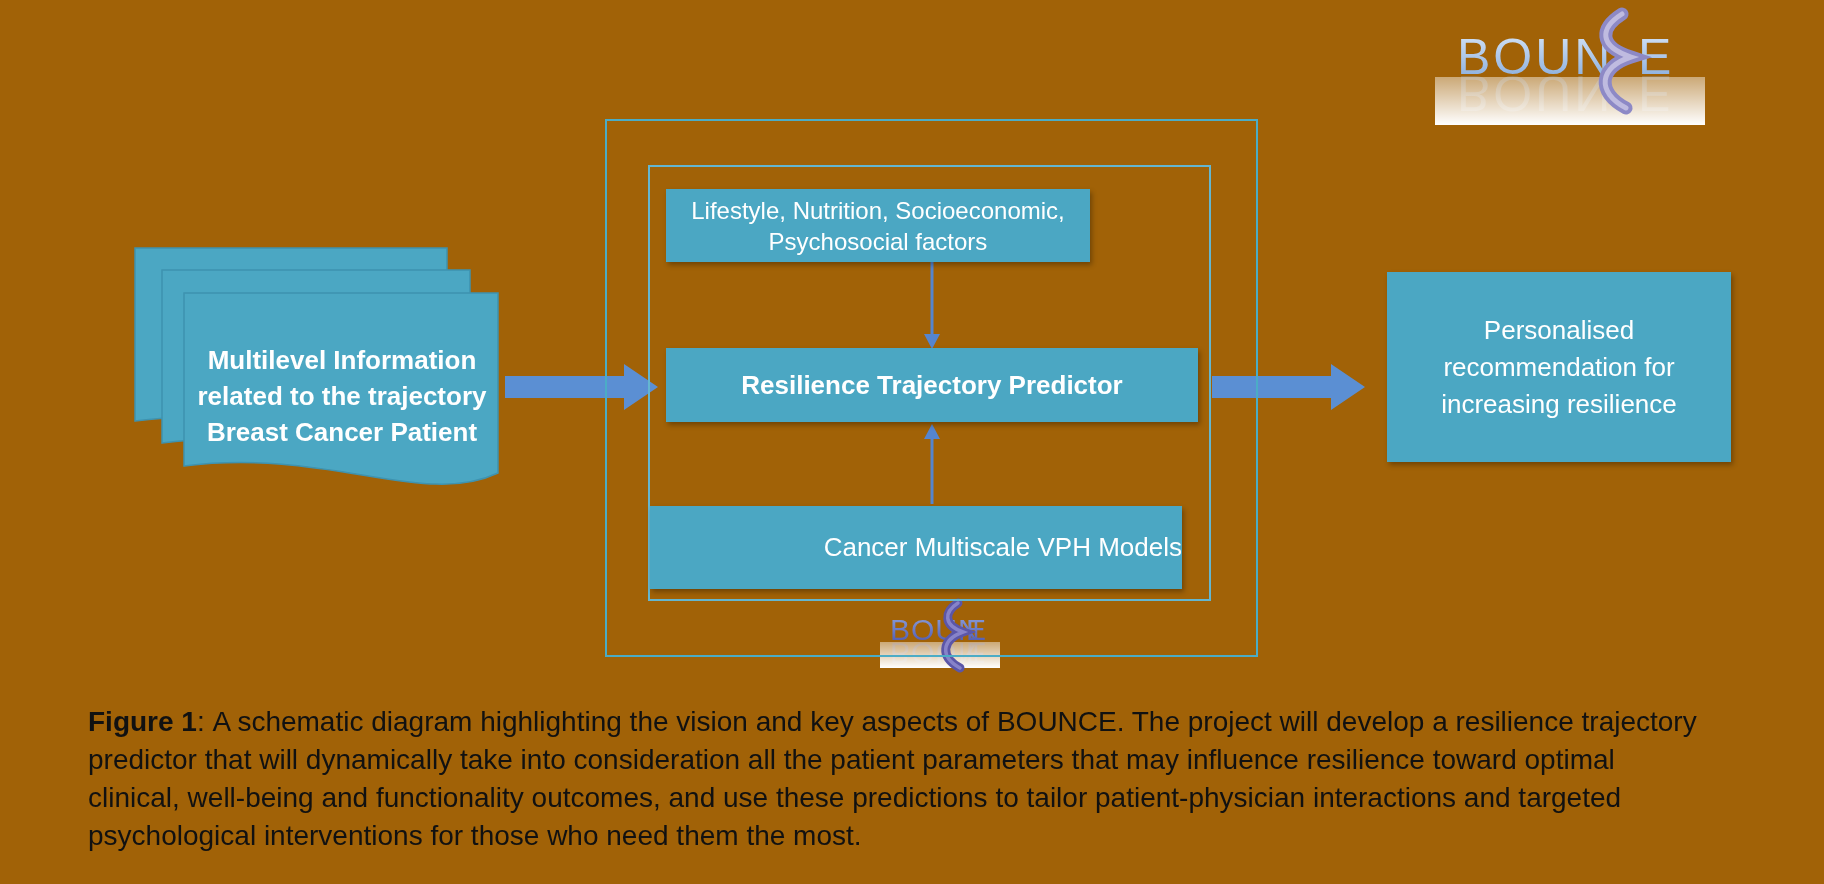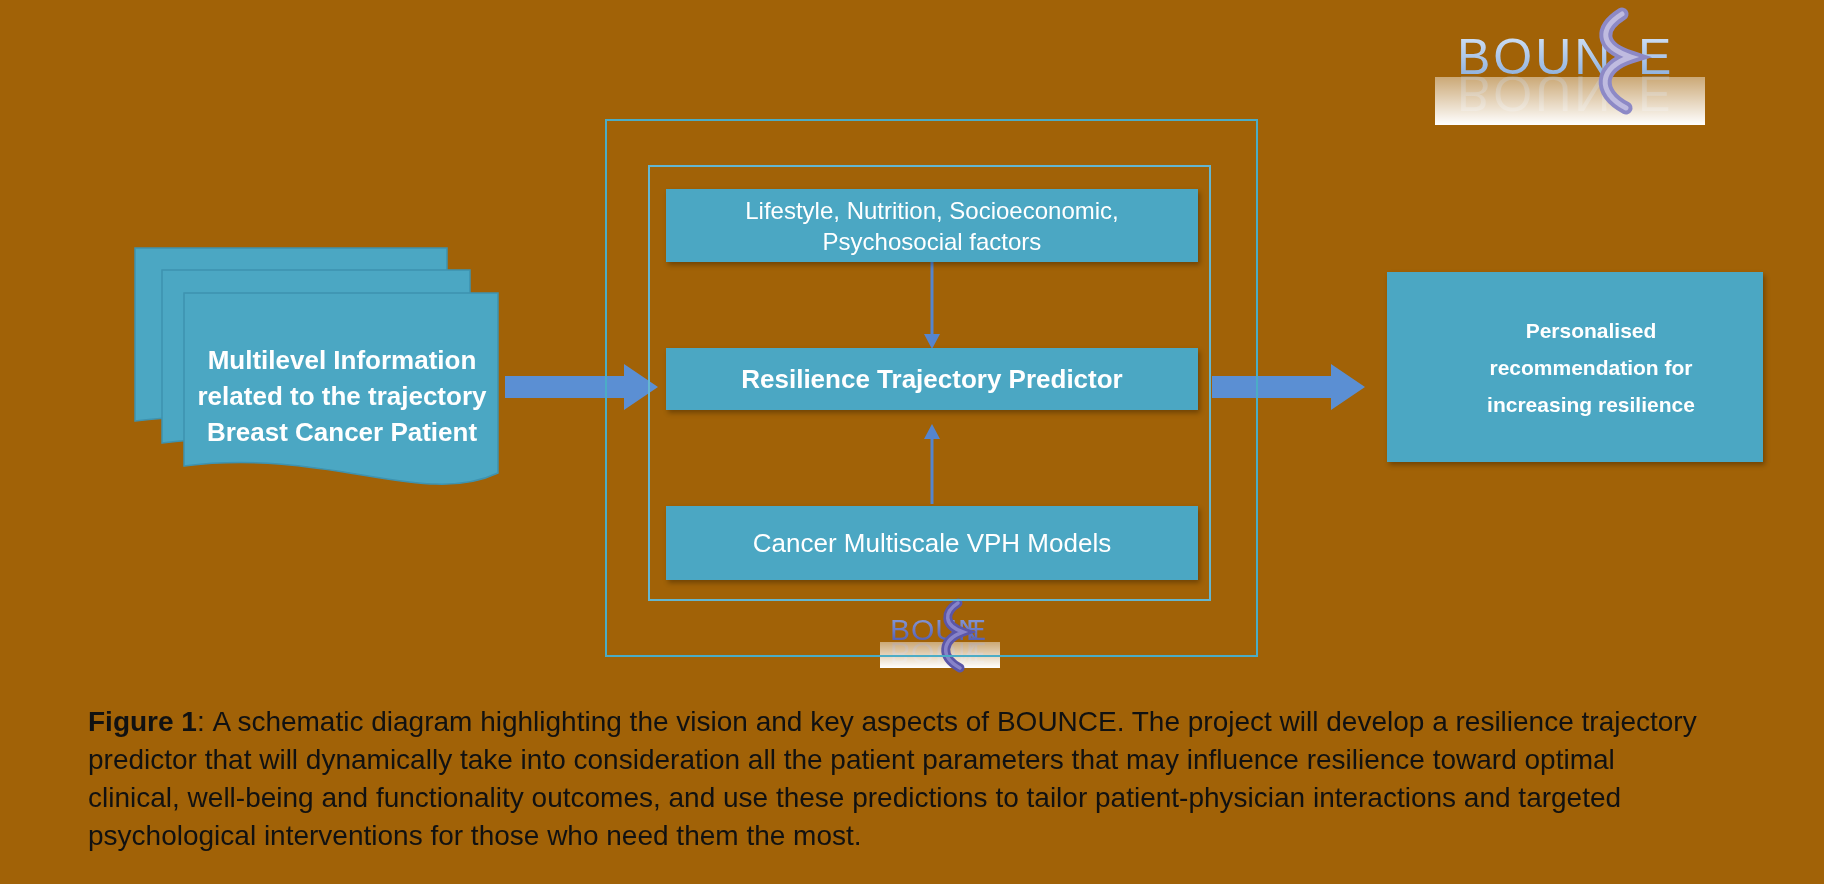--- a/index.html
+++ b/index.html
@@ -6,25 +6,25 @@
   .stage{
     position:relative;width:1824px;height:884px;background:#a16207;overflow:hidden;
     font-family:"Liberation Sans",sans-serif;
   }
   svg.layer{position:absolute;left:0;top:0;}
   .teal-box{
     position:absolute;display:flex;align-items:center;justify-content:center;
     background:#4BA7C3;color:#ffffff;text-align:center;
     box-shadow:2px 3px 5px rgba(0,0,0,.30);
   }
-  .box-inputs{left:666px;top:189px;width:532px;height:73px;font-size:24px;line-height:31px;}
+  .box-inputs{left:666px;top:189px;width:424px;height:73px;font-size:24px;line-height:31px;}
   .box-inputs .inner{max-width:440px;}
-  .box-predictor{left:666px;top:348px;width:532px;height:62px;font-size:26px;font-weight:bold;}
-  .box-models{left:666px;top:506px;width:532px;height:74px;font-size:26px;}
-  .box-output{left:1387px;top:272px;width:344px;height:190px;font-size:21px;font-weight:bold;line-height:37px;padding-left:32px;}
+  .box-predictor{left:666px;top:348px;width:532px;height:74px;font-size:26px;font-weight:bold;}
+  .box-models{left:650px;top:506px;width:532px;height:83px;font-size:26px;justify-content:flex-end;}
+  .box-output{left:1387px;top:272px;width:344px;height:190px;font-size:26px;font-weight:normal;line-height:37px;}
   .box-output .inner{max-width:300px;}
   .outer-frame{position:absolute;left:605px;top:119px;width:649px;height:534px;border:2px solid #4BACC6;}
   .inner-frame{position:absolute;left:648px;top:165px;width:559px;height:432px;border:2px solid #64B6D0;}
   .doc-label{
     position:absolute;left:186px;top:313px;width:312px;height:165px;
     display:flex;align-items:center;justify-content:center;text-align:center;
     color:#ffffff;font-size:26px;font-weight:bold;line-height:36px;
   }
   .doc-label .inner{max-width:322px;}
   .caption{

